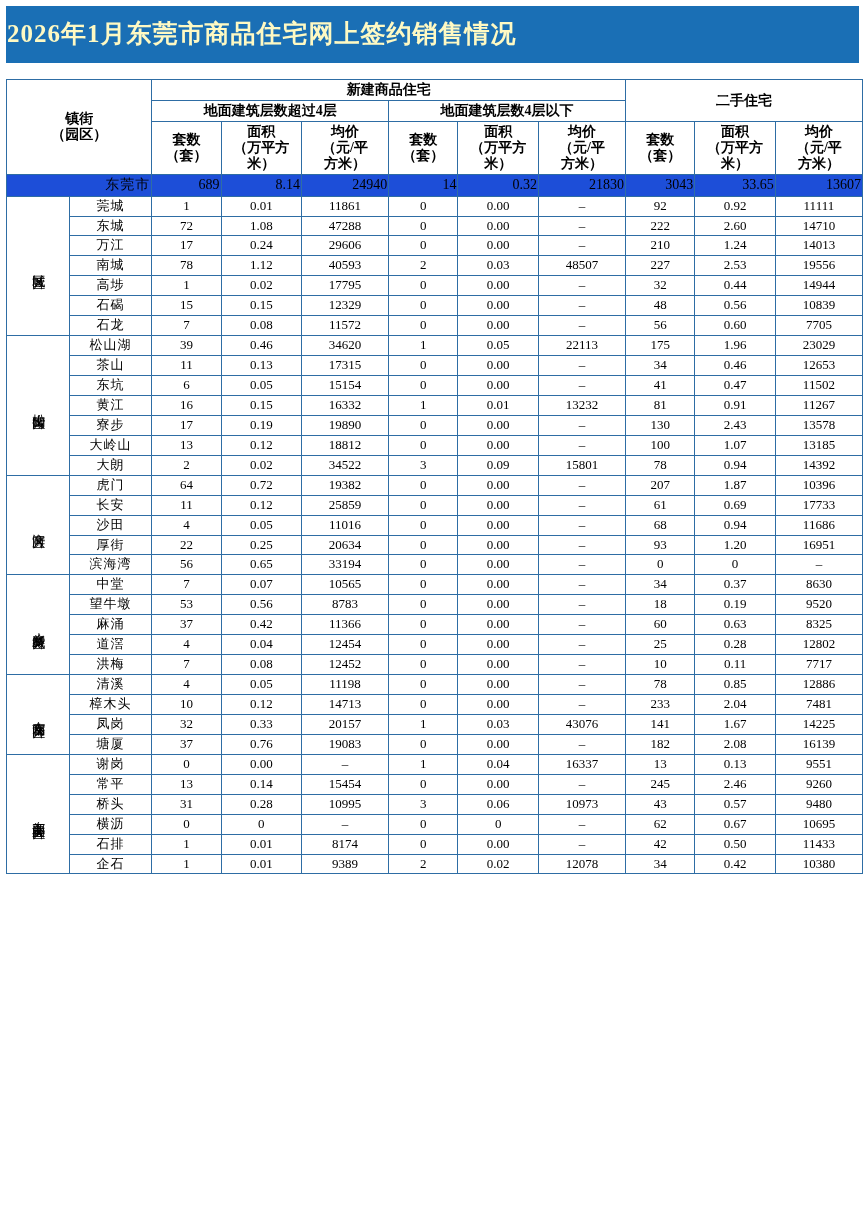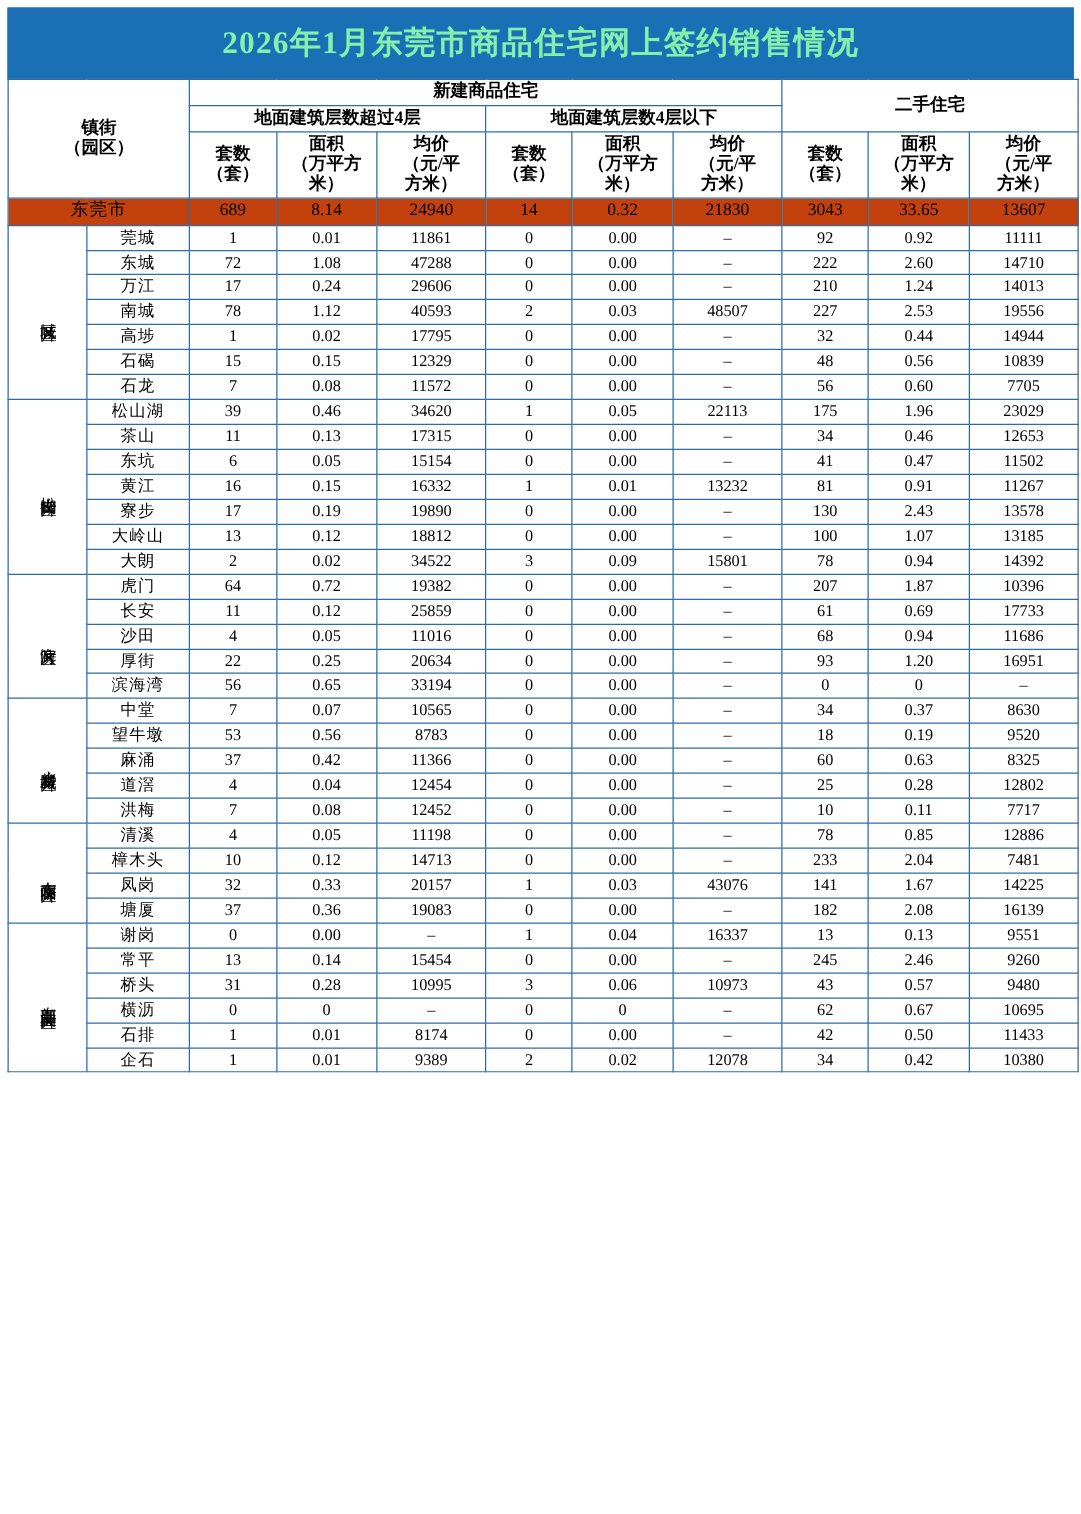--- a/index.html
+++ b/index.html
@@ -12,27 +12,27 @@
     font-family: "Liberation Serif", "DejaVu Serif", serif;
     color: #000000;
   }
   .page {
     width: 865px;
     box-sizing: border-box;
     padding: 6px 4px 0 4px;
   }
   .title-bar {
     background: #1a6fb5;
-    color: #86efac;
-    text-align: center;
+    color: #fef9c3;
+    text-align: left;
     font-size: 25px;
     font-weight: bold;
     letter-spacing: 1px;
     padding: 10px 0 12px 0;
-    margin: 0 2px 0 2px;
+    margin: 0 2px 16px 2px;
     border: 1px solid #1a6fb5;
   }
   table.report {
     border-collapse: collapse;
     width: 857px;
     margin: 0 2px;
     table-layout: fixed;
   }
   table.report th, table.report td {
     border: 1px solid #2e6da4;
@@ -79,22 +79,23 @@
     text-orientation: upright;
     white-space: nowrap;
     padding: 4px 0;
     height: auto;
   }
   td.town {
     font-size: 14px;
     letter-spacing: 1px;
   }
   tr.total td {
-    background: #c2410c;
+    background: #1d4ed8;
     font-size: 14px;
+    text-align: right;
   }
   tr.total td.town {
     letter-spacing: 1px;
   }
   td.data {
     font-size: 13px;
   }
 </style>
 </head>
 <body>
@@ -513,21 +514,21 @@
           <td class="data">1</td>
           <td class="data">0.03</td>
           <td class="data">43076</td>
           <td class="data">141</td>
           <td class="data">1.67</td>
           <td class="data">14225</td>
         </tr>
         <tr>
           <td class="town">塘厦</td>
           <td class="data">37</td>
-          <td class="data">0.36</td>
+          <td class="data">0.76</td>
           <td class="data">19083</td>
           <td class="data">0</td>
           <td class="data">0.00</td>
           <td class="data">–</td>
           <td class="data">182</td>
           <td class="data">2.08</td>
           <td class="data">16139</td>
         </tr>
         <tr>
           <td class="region" rowspan="6">东部工业园片区</td>

